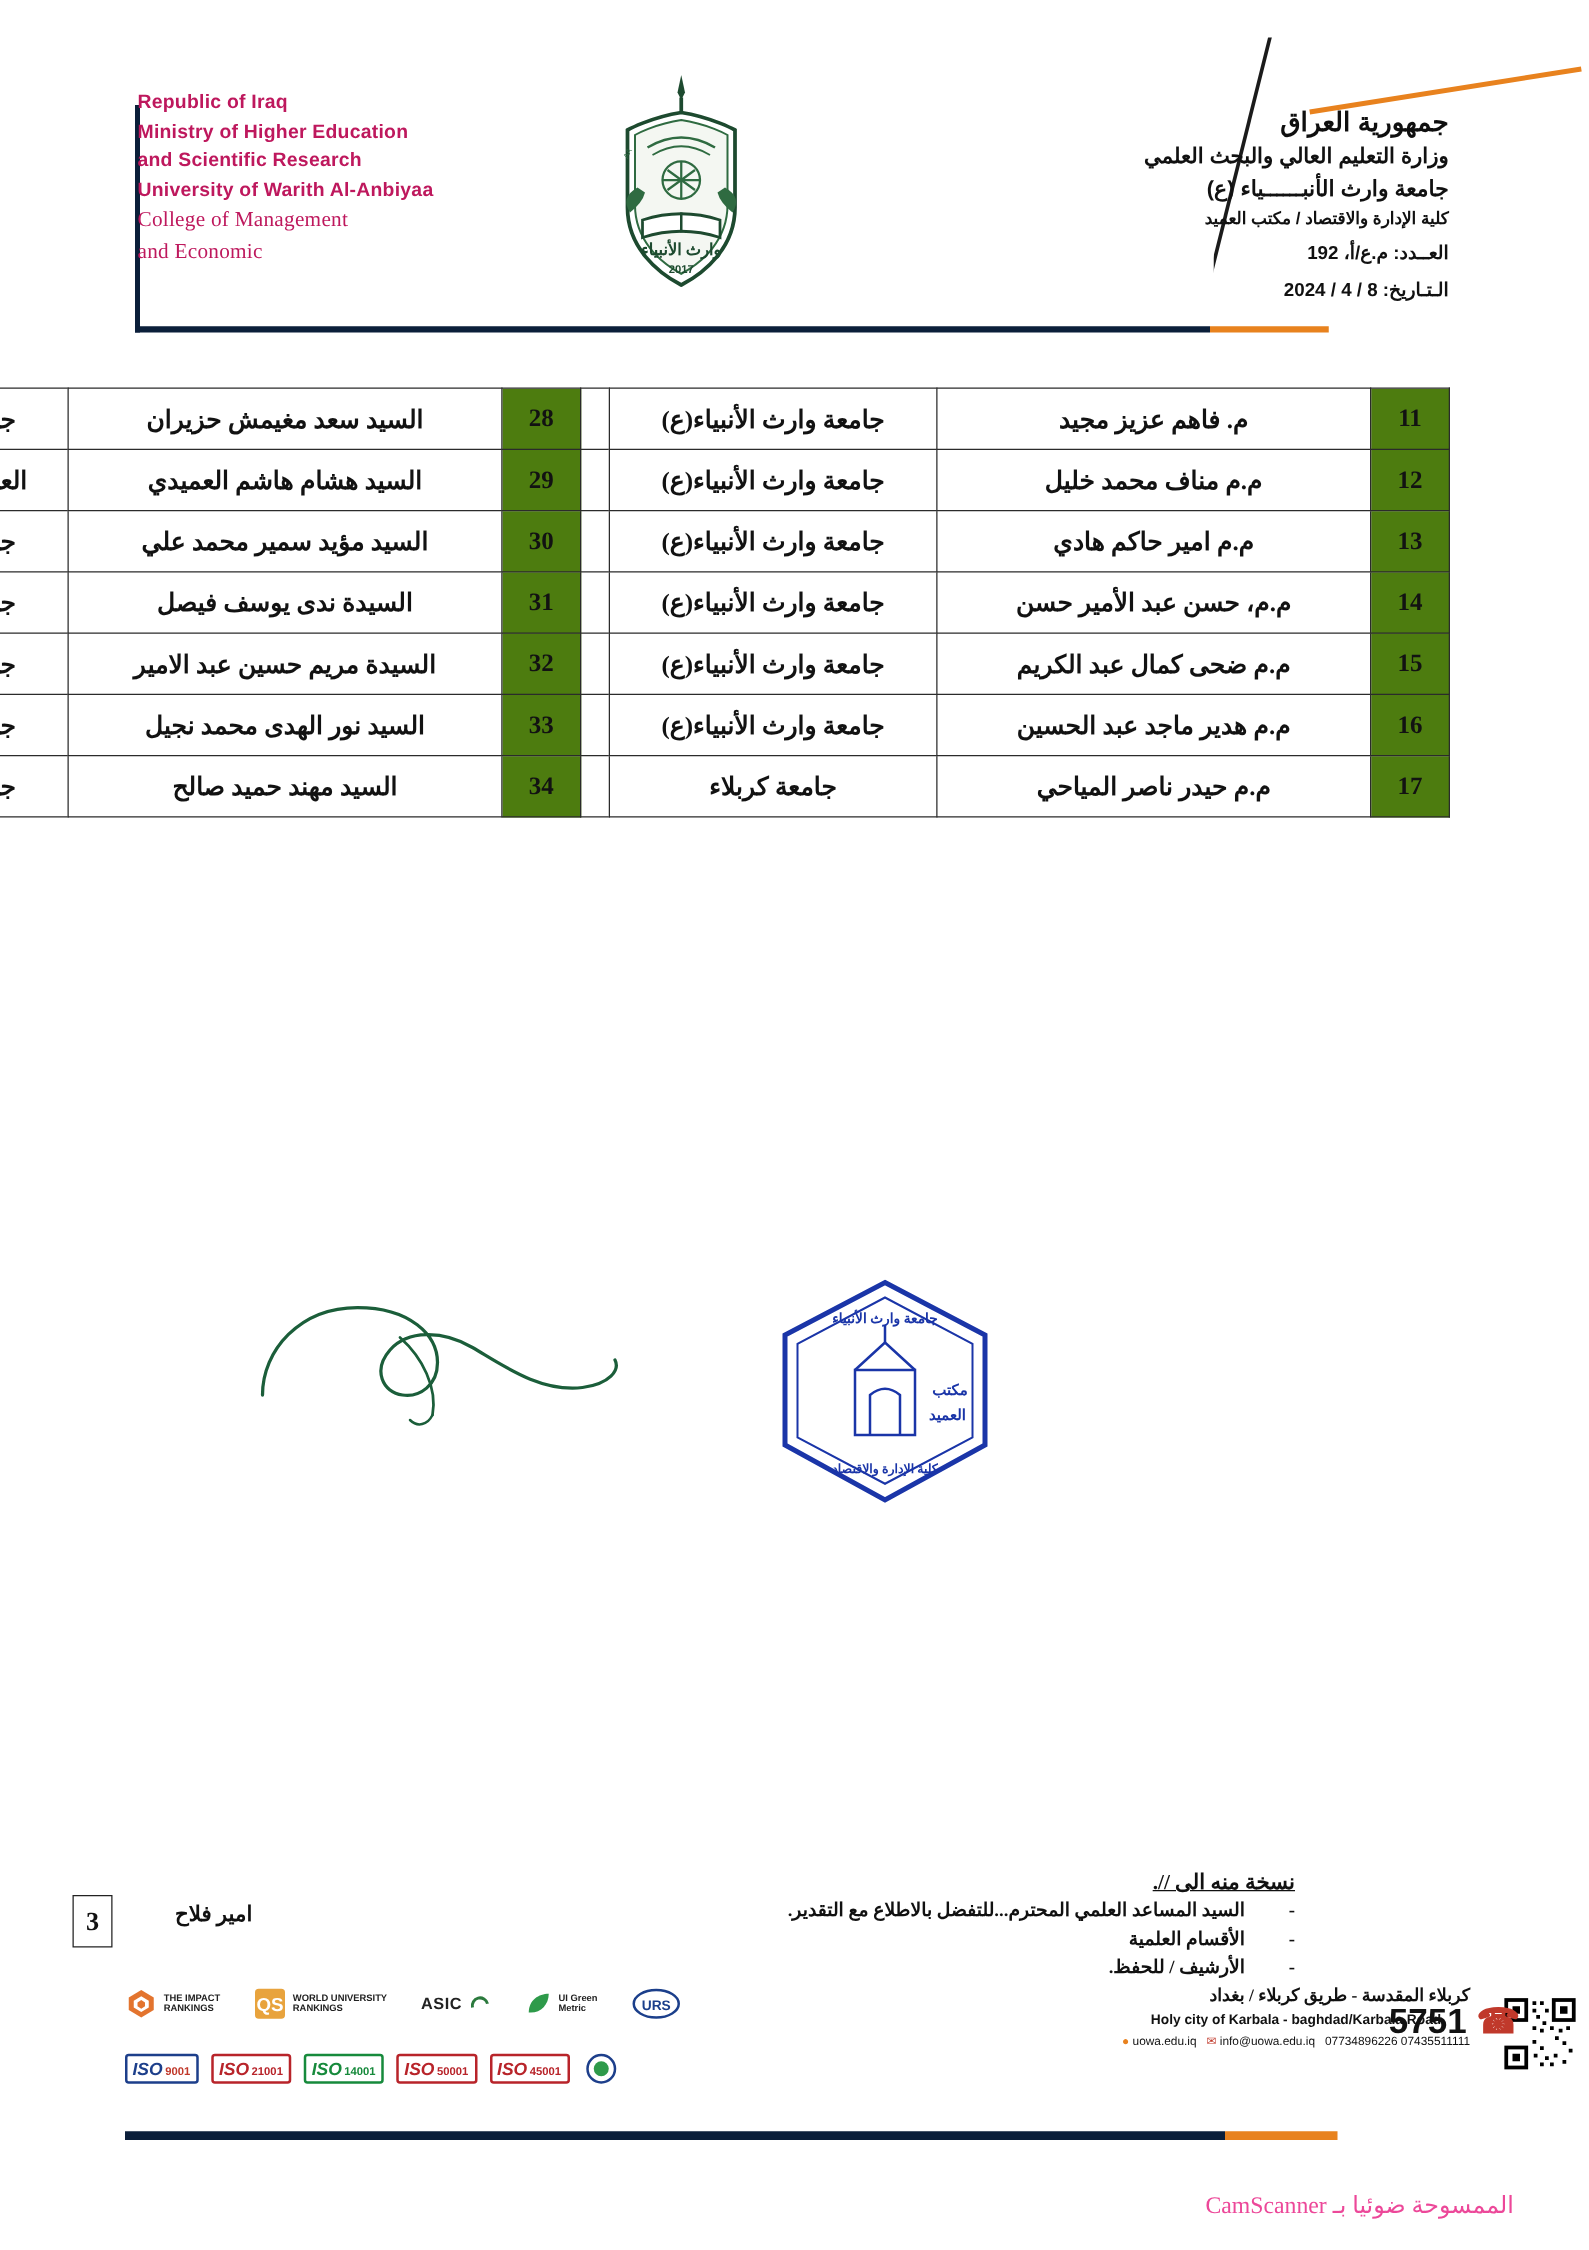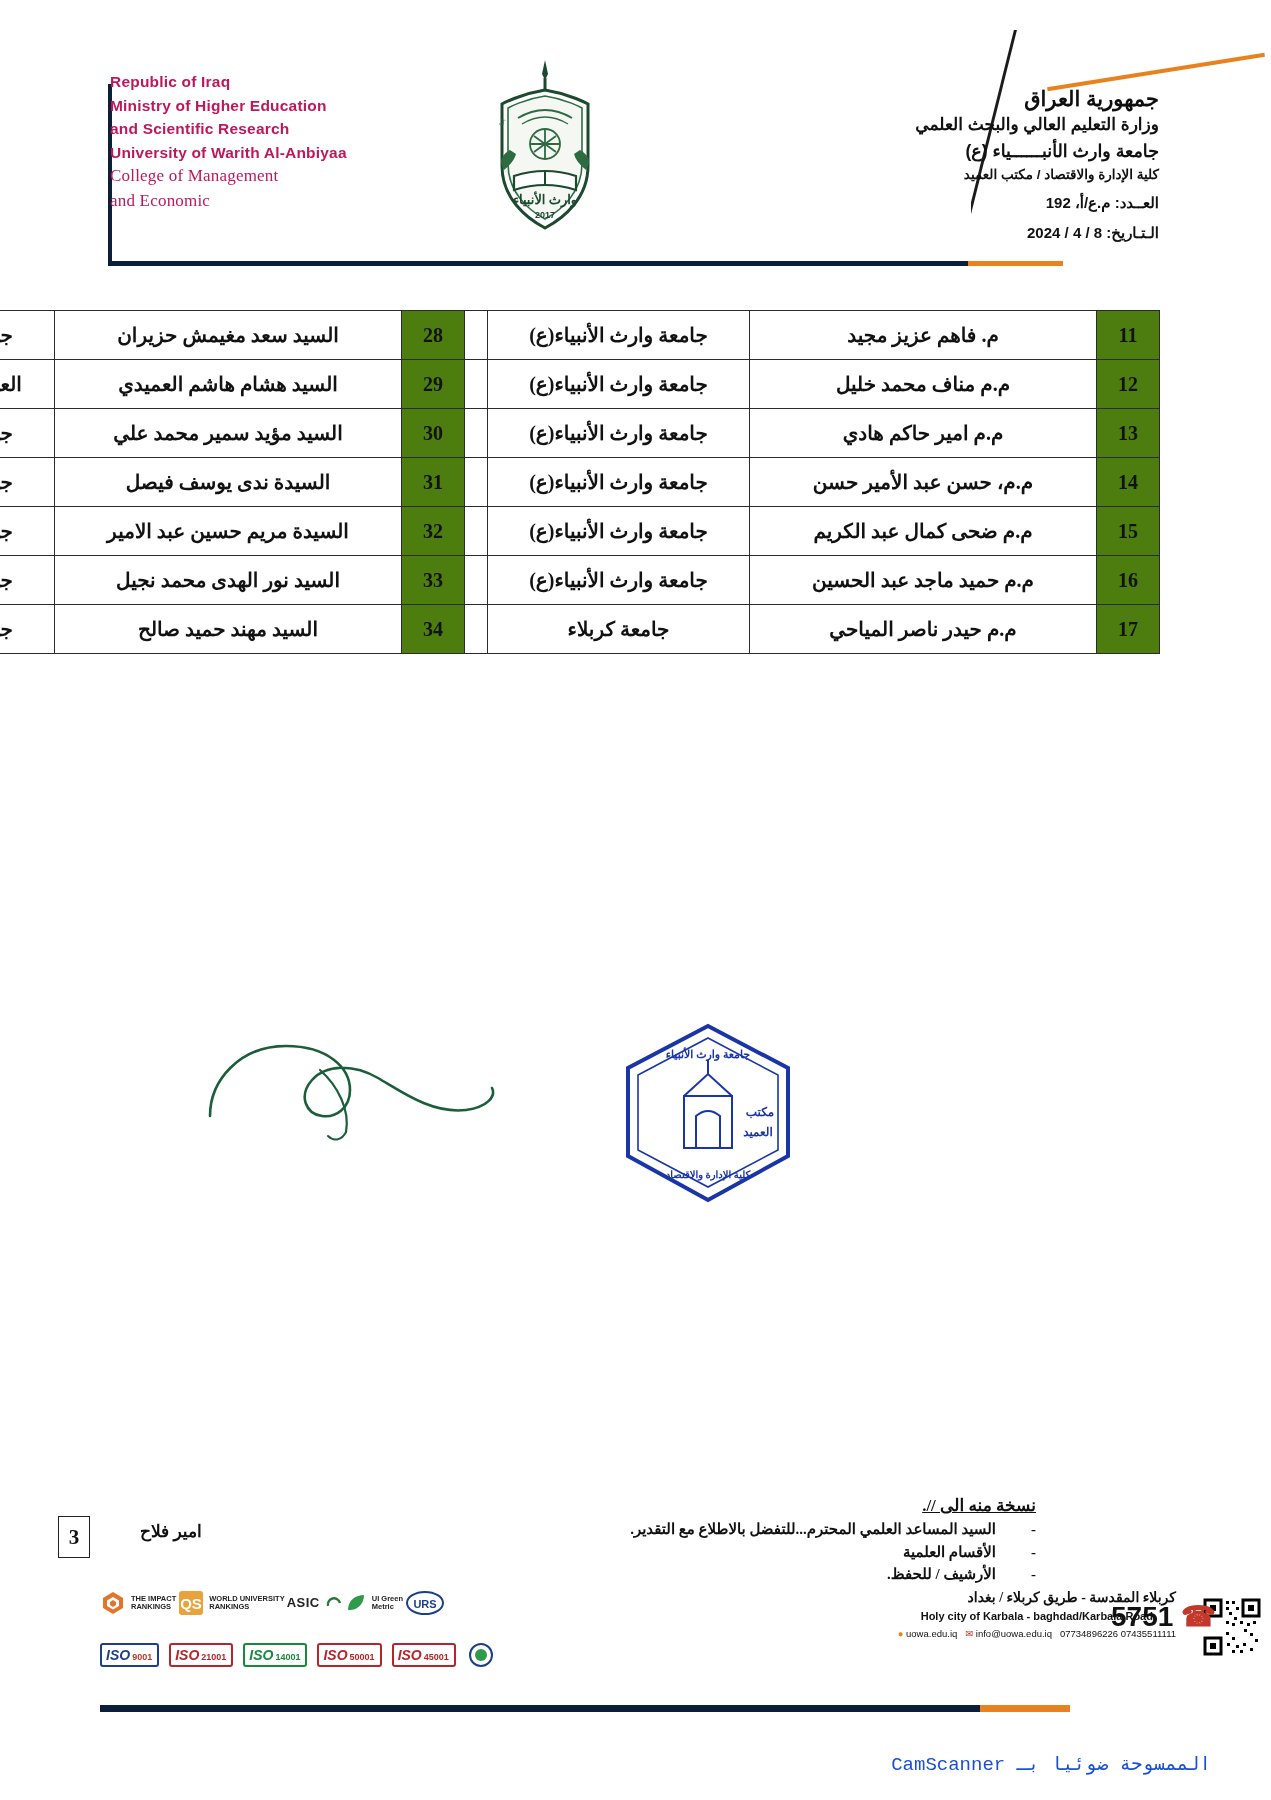--- a/index.html
+++ b/index.html
@@ -294,21 +294,21 @@
   }
   .badges {
     position: absolute;
     left: 100px;
     top: 10px;
     width: 520px;
   }
   .badge-row1 {
     display: flex;
     align-items: center;
-    gap: 2px;
+    gap: 27px;
     direction: ltr;
   }
   .badge-row2 {
     display: flex;
     align-items: center;
     gap: 10px;
     direction: ltr;
     margin-top: 26px;
   }
   .badge {
@@ -405,23 +405,23 @@
     width: 90px;
     height: 7px;
     background: #e8821e;
   }
 
   .camscanner {
     position: absolute;
     right: 60px;
     top: 1752px;
     direction: rtl;
-    font-family: Liberation Mono, monospace;
+    font-family: Liberation Serif, serif;
     font-size: 19px;
-    color: #1d4ed8;
+    color: #ec4899;
   }
 </style>
 </head>
 <body>
 
 <div class="page">
 
   <div class="header-zone">
 
     <div class="rule left"></div>
@@ -530,21 +530,21 @@
           <td class="num">15</td>
           <td class="name">م.م ضحى كمال عبد الكريم</td>
           <td class="org">جامعة وارث الأنبياء(ﻉ)</td>
           <td class="gap"></td>
           <td class="num">32</td>
           <td class="name">السيدة مريم حسين عبد الامير</td>
           <td class="org">جامعة وارث الأنبياء(ﻉ)</td>
         </tr>
         <tr>
           <td class="num">16</td>
-          <td class="name">م.م حميد ماجد عبد الحسين</td>
+          <td class="name">م.م هدير ماجد عبد الحسين</td>
           <td class="org">جامعة وارث الأنبياء(ﻉ)</td>
           <td class="gap"></td>
           <td class="num">33</td>
           <td class="name">السيد نور الهدى محمد نجيل</td>
           <td class="org">جامعة وارث الأنبياء(ﻉ)</td>
         </tr>
         <tr>
           <td class="num">17</td>
           <td class="name">م.م حيدر ناصر المياحي</td>
           <td class="org">جامعة كربلاء</td>

